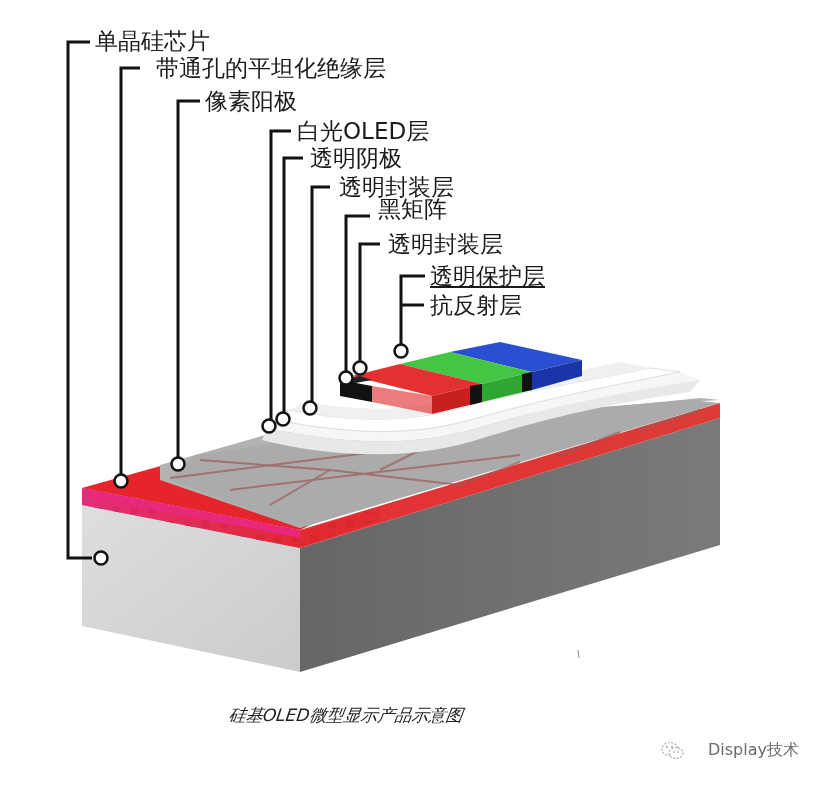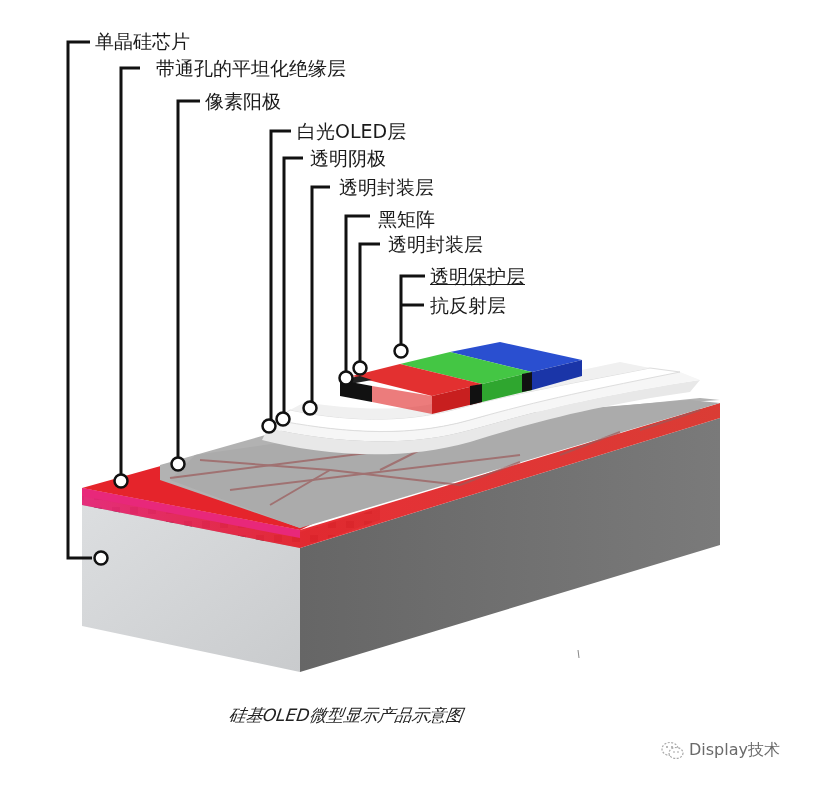--- a/index.html
+++ b/index.html
@@ -1,24 +1,24 @@
 <!DOCTYPE html>
 <html><head>
 <meta charset="utf-8">
 <style>
   html, body { margin: 0; padding: 0; background: #ffffff; }
   body { width: 827px; height: 791px; position: relative; overflow: hidden;
          font-family: "DejaVu Sans", "Liberation Sans", sans-serif; }
   #diagram { position: absolute; left: 0; top: 0; width: 827px; height: 791px; }
-  .label { position: absolute; font-size: 19px; color: #1a1a1a; white-space: nowrap;
+  .label { position: absolute; font-size: 23px; color: #1a1a1a; white-space: nowrap;
            line-height: 22px; font-family: "DejaVu Sans", sans-serif; letter-spacing: 0px; }
   .caption { position: absolute; left: 229px; top: 704px; font-size: 17px; font-style: italic;
              color: #222; font-family: "DejaVu Sans", sans-serif; transform: skewX(-8deg); }
   .watermark { position: absolute; left: 660px; top: 740px; font-size: 16px; color: #6a6a6a;
-               font-family: "DejaVu Sans", sans-serif; display: flex; align-items: center; gap: 3px; }
+               font-family: "DejaVu Sans", sans-serif; display: flex; align-items: center; gap: 22px; }
   .wm-icon { width: 26px; height: 20px; }
 </style>
 </head>
 <body>
 
 <svg id="diagram" viewBox="0 0 827 791" xmlns="http://www.w3.org/2000/svg">
   <defs>
     <linearGradient id="frontGrad" x1="0" y1="0" x2="1" y2="1">
       <stop offset="0" stop-color="#dcdee0"></stop>
       <stop offset="1" stop-color="#c9cbcd"></stop>
@@ -136,21 +136,21 @@
 
   <line x1="578" y1="650" x2="579" y2="658" stroke="#888" stroke-width="1"></line>
 </svg>
 
 <div class="label" style="left:95px; top:30px;">单晶硅芯片</div>
 <div class="label" style="left:147px; top:57px;margin-left:9px;">带通孔的平坦化绝缘层</div>
 <div class="label" style="left:205px; top:90px;">像素阳极</div>
 <div class="label" style="left:297px; top:120px;">白光OLED层</div>
 <div class="label" style="left:310px; top:147px;">透明阴极</div>
 <div class="label" style="left:339px; top:176px;">透明封装层</div>
-<div class="label" style="left:378px; top:208px;">黑矩阵</div>
+<div class="label" style="left:378px; top:200px;font-family:Liberation Mono, monospace;">黑矩阵</div>
 <div class="label" style="left:388px; top:233px;">透明封装层</div>
 <div class="label" style="left:430px; top:265px;text-decoration:underline;">透明保护层</div>
 <div class="label" style="left:430px; top:294px;">抗反射层</div>
 
 <div class="caption">硅基OLED微型显示产品示意图</div>
 
 <div class="watermark">
   <svg class="wm-icon" viewBox="0 0 26 20">
     <ellipse cx="10" cy="8" rx="8" ry="6.5" fill="none" stroke="#aaa" stroke-width="1.2" stroke-dasharray="2 1.5"></ellipse>
     <ellipse cx="16" cy="12" rx="7" ry="5.5" fill="#fff" stroke="#aaa" stroke-width="1.2" stroke-dasharray="2 1.5"></ellipse>

